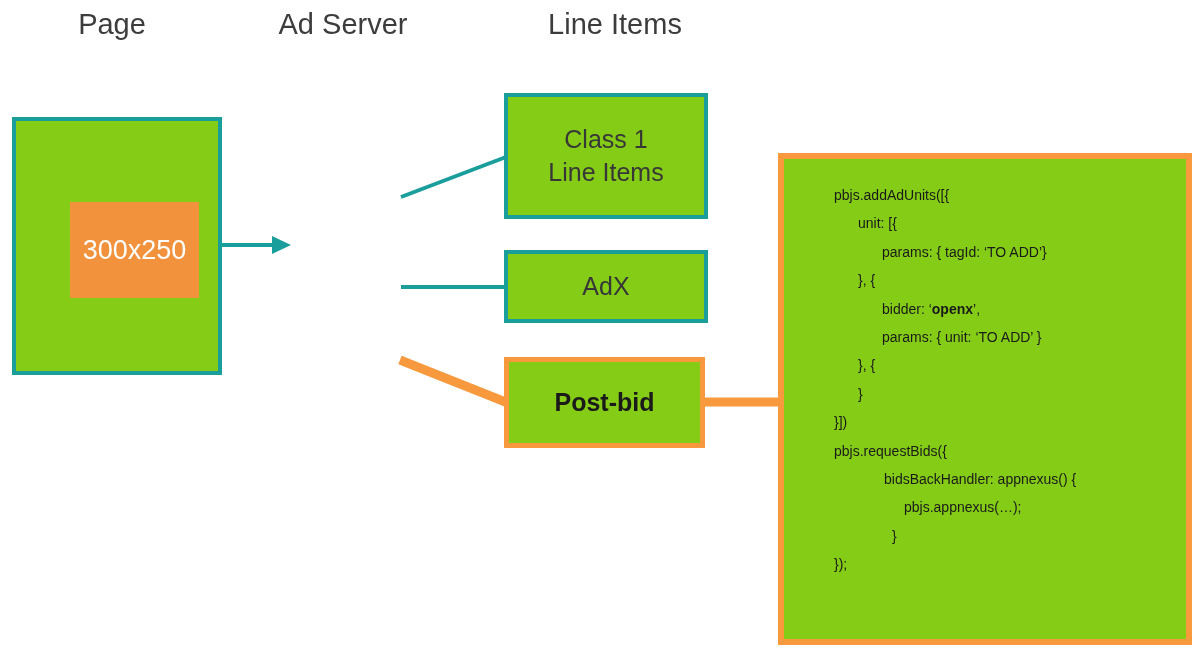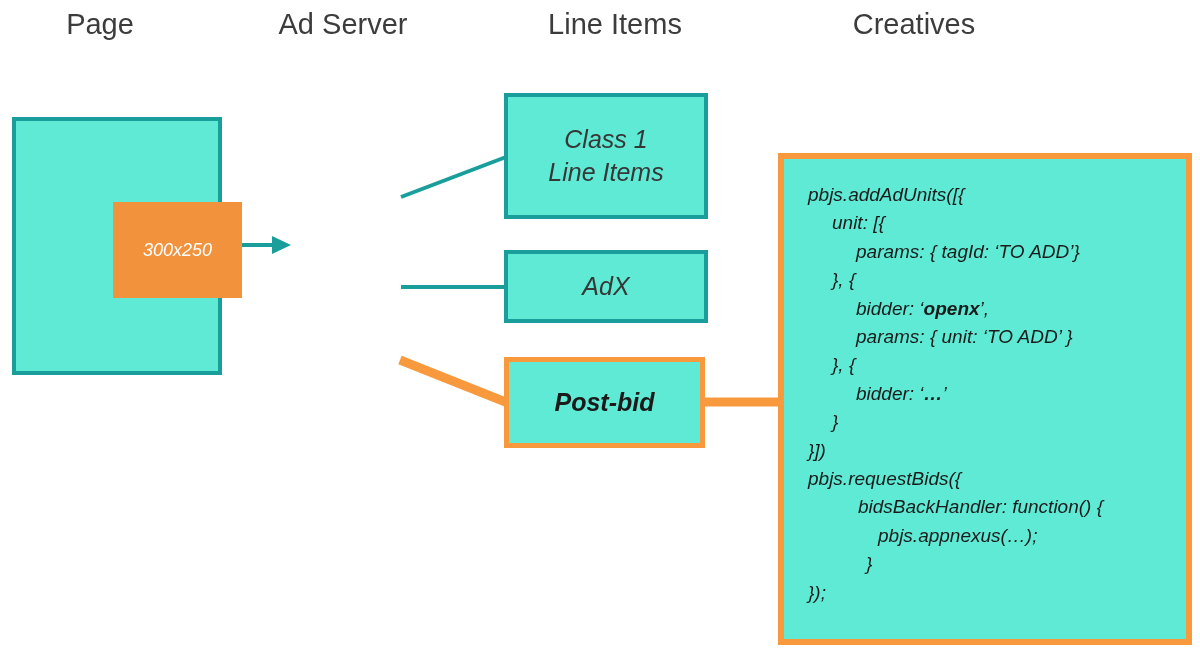--- a/index.html
+++ b/index.html
@@ -29,35 +29,34 @@
     position: absolute;
     top: 8px;
     transform: translateX(-50%);
     font-size: 29px;
     color: var(--heading-text);
     white-space: nowrap;
     z-index: 2;
   }
   .box {
     position: absolute;
-    background: #5eead4;
+    background: #84cc16;
     box-sizing: border-box;
     z-index: 1;
-    font-style: italic;
   }
   .teal-border { border: 4px solid var(--teal); }
   .page-box     { left: 12px;  top: 117px; width: 210px; height: 258px; }
   .ad-slot {
     position: absolute;
     left: 54px; top: 81px;
     width: 129px; height: 96px;
     background: var(--orange-fill);
     color: #ffffff;
-    font-size: 18px;
-    display: flex; align-items: center; justify-content: center; margin-left: 43px;
+    font-size: 27px;
+    display: flex; align-items: center; justify-content: center;
   }
   .dfp-box      { left: 290px; top: 95px;  width: 113px; height: 351px; }
   .dfp-label {
     position: absolute;
     left: 0; top: 134px; width: 100%;
     text-align: center;
     font-size: 25px;
     color: var(--label-text);
   }
   .class1-box   { left: 504px; top: 93px;  width: 204px; height: 126px;
@@ -67,24 +66,25 @@
                   display: flex; align-items: center; justify-content: center;
                   font-size: 25px; color: var(--label-text); }
   .postbid-box  { left: 504px; top: 357px; width: 201px; height: 91px;
                   border: 5px solid var(--orange);
                   display: flex; align-items: center; justify-content: center;
                   font-size: 25px; font-weight: bold; color: #1a1a1a; }
   .code-box     { left: 778px; top: 153px; width: 414px; height: 492px;
                   border: 6px solid var(--orange);
                   padding: 22px 8px 0 24px; }
   .code-line {
-    font-size: 19px;
+    font-size: 14px;
     line-height: 28.4px;
     color: var(--code-text);
     white-space: pre;
+    margin-left: 26px;
   }
   .code-line .b { font-weight: bold; }
 </style>
 </head>
 <body>
 
 <div class="canvas">
 
   <svg class="connectors">
 
@@ -93,24 +93,23 @@
 
     <line class="teal-line" x1="401" y1="197" x2="506" y2="157"></line>
 
     <line class="teal-line" x1="401" y1="287" x2="506" y2="287"></line>
 
     <line class="orange-line" x1="400" y1="360" x2="508" y2="403"></line>
 
     <line class="orange-line" x1="702" y1="402" x2="782" y2="402"></line>
   </svg>
 
-  <div class="col-header" style="left:100px">Page</div>
+  <div class="col-header" style="left:112px">Page</div>
   <div class="col-header" style="left:343px">Ad Server</div>
   <div class="col-header" style="left:615px">Line Items</div>
-  <div class="col-header" style="left:914px">Creatives</div>
 
   <div class="box teal-border page-box">
     <div class="ad-slot">300x250</div>
   </div>
 
 
   <div class="box teal-border class1-box">
     <div class="class1-text">
       <div>Class 1</div>
       <div>Line Items</div>
@@ -127,24 +126,23 @@
 
   <div class="box code-box">
     <div>
         <div class="code-line" style="padding-left: 0px;"><span>pbjs.addAdUnits([{</span></div>
         <div class="code-line" style="padding-left: 24px;"><span>unit: [{</span></div>
         <div class="code-line" style="padding-left: 48px;"><span>params: { tagId: ‘TO ADD’}</span></div>
         <div class="code-line" style="padding-left: 24px;"><span>}, {</span></div>
         <div class="code-line" style="padding-left: 48px;"><span>bidder: ‘</span><span class="b">openx</span><span>’,</span></div>
         <div class="code-line" style="padding-left: 48px;"><span>params: { unit: ‘TO ADD’ }</span></div>
         <div class="code-line" style="padding-left: 24px;"><span>}, {</span></div>
-        <div class="code-line" style="padding-left: 48px;"><span>bidder: ‘</span><span class="b">…</span><span>’</span></div>
         <div class="code-line" style="padding-left: 24px;"><span>}</span></div>
         <div class="code-line" style="padding-left: 0px;"><span>}])</span></div>
         <div class="code-line" style="padding-left: 0px;"><span>pbjs.requestBids({</span></div>
-        <div class="code-line" style="padding-left: 50px;"><span>bidsBackHandler: function() {</span></div>
+        <div class="code-line" style="padding-left: 50px;"><span>bidsBackHandler: appnexus() {</span></div>
         <div class="code-line" style="padding-left: 70px;"><span>pbjs.appnexus(…);</span></div>
         <div class="code-line" style="padding-left: 58px;"><span>}</span></div>
         <div class="code-line" style="padding-left: 0px;"><span>});</span></div>
       </div>
   </div>
 
 </div>
 
 </body></html>

